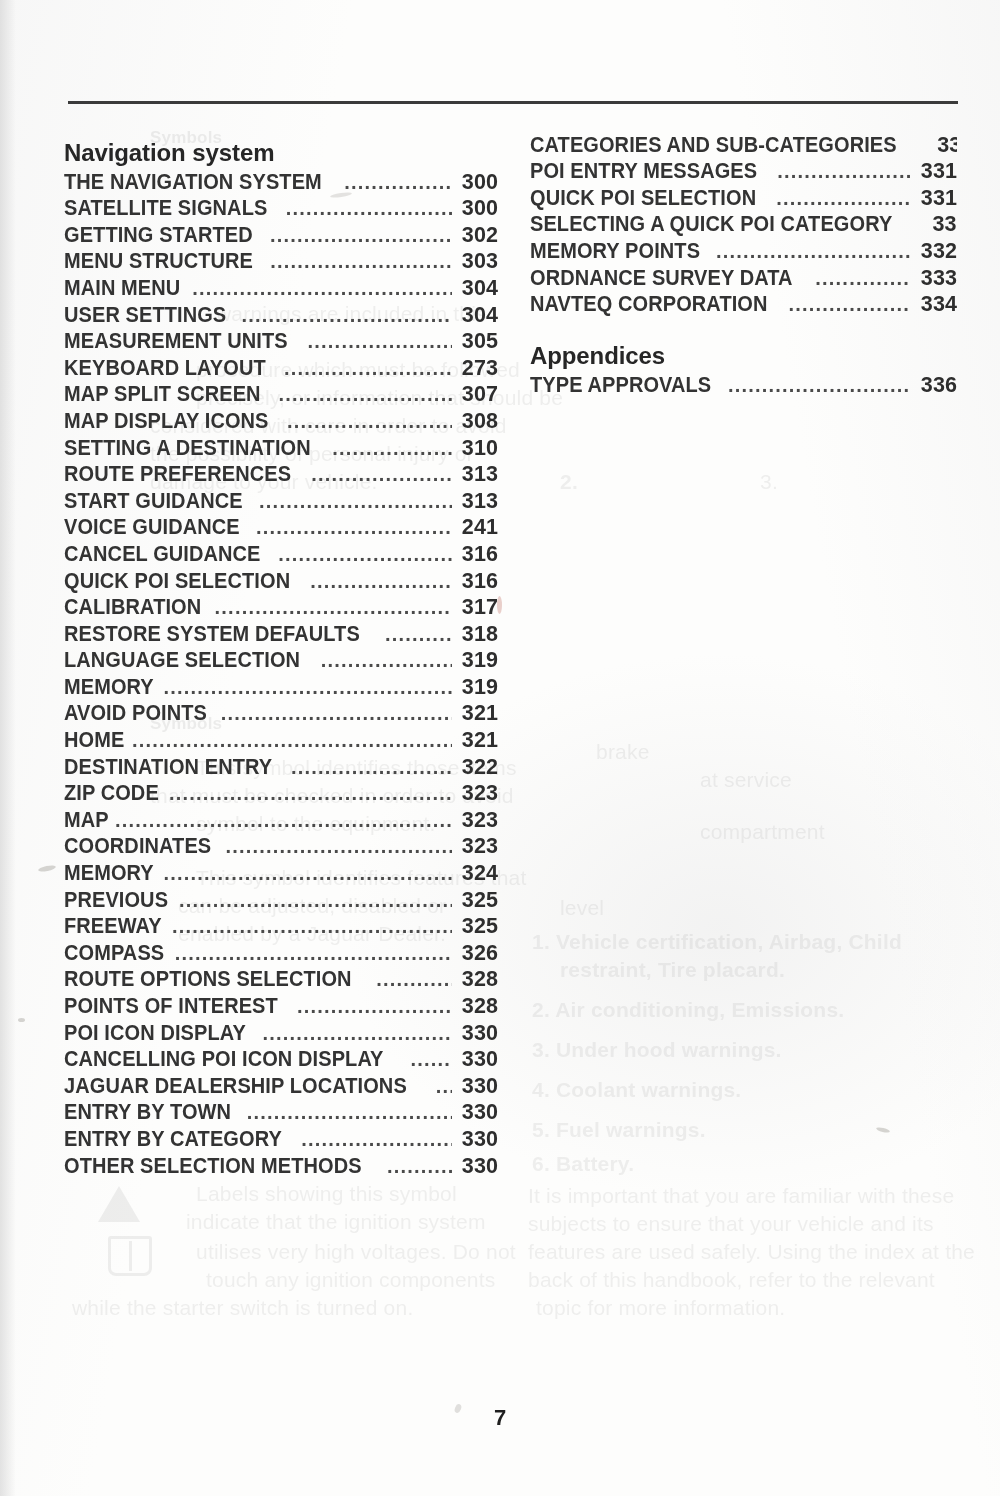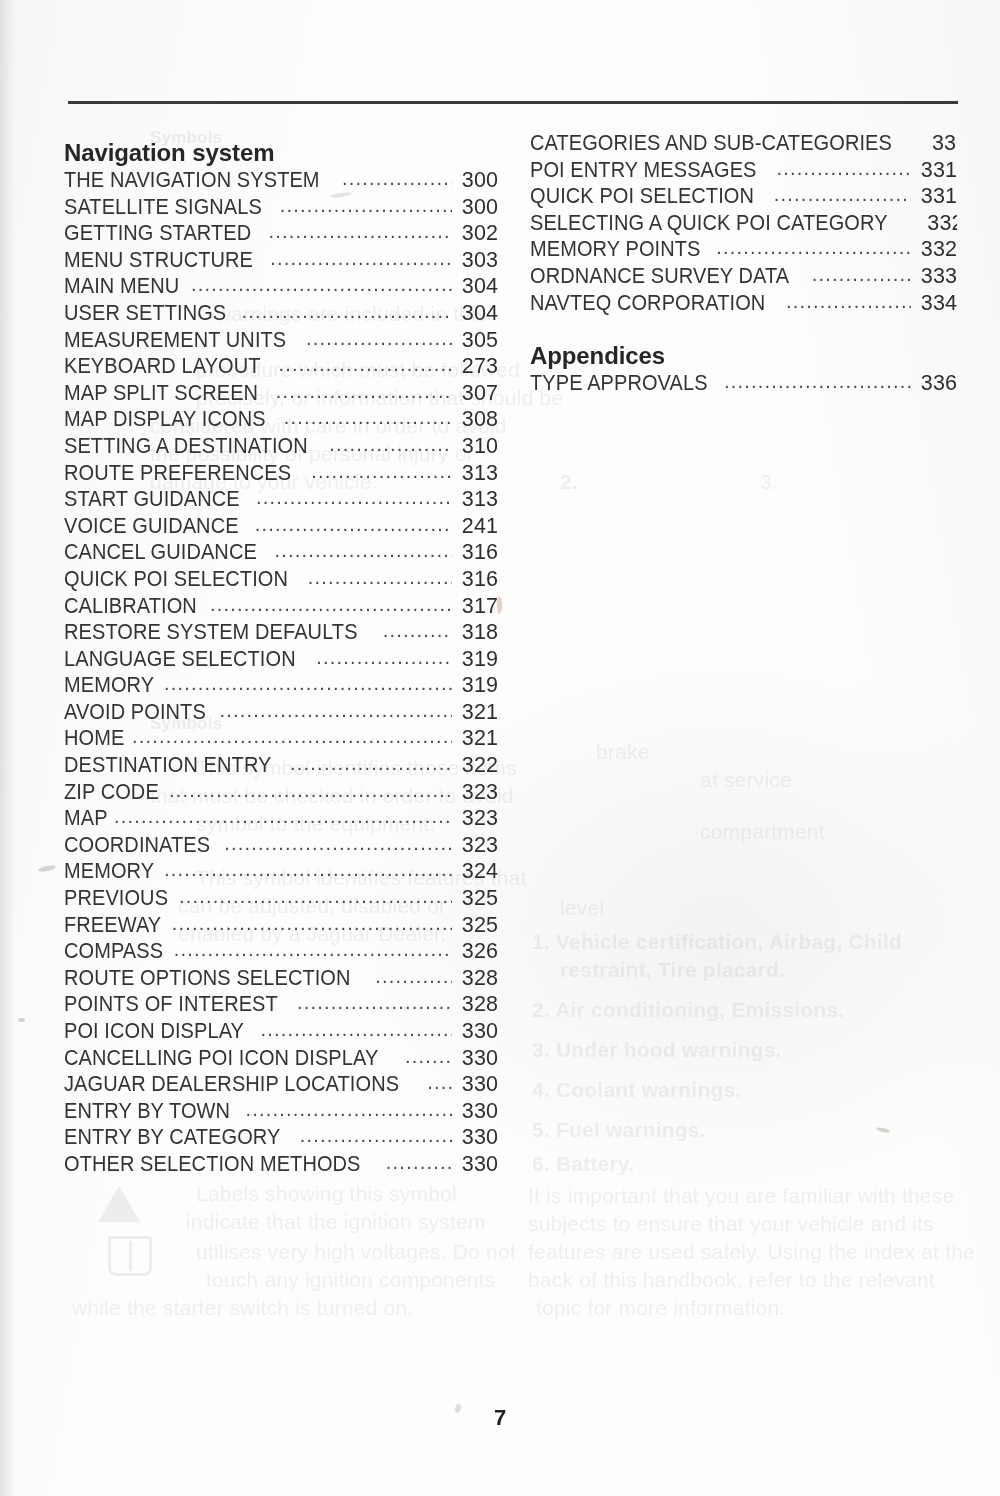--- a/index.html
+++ b/index.html
@@ -133,26 +133,27 @@
     margin-top: 25px;
   }
 
   .toc-list {
     list-style: none;
     margin: 0;
     padding: 0;
   }
   .toc-row {
     display: flex;
-    align-items: flex-start;
+    align-items: flex-end;
     height: 26.6px;
     font-size: 21.5px;
     letter-spacing: 0.1px;
     color: #333333;
     overflow: hidden;
+    font-weight: bold;
   }
   .toc-row .title {
     flex: 0 1 auto;
     white-space: nowrap;
     transform: scaleX(0.93);
     transform-origin: left center;
   }
   .toc-row .leader {
     flex: 1 1 auto;
     overflow: hidden;

